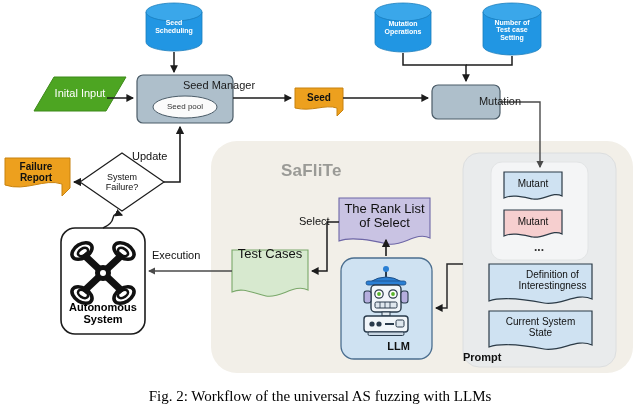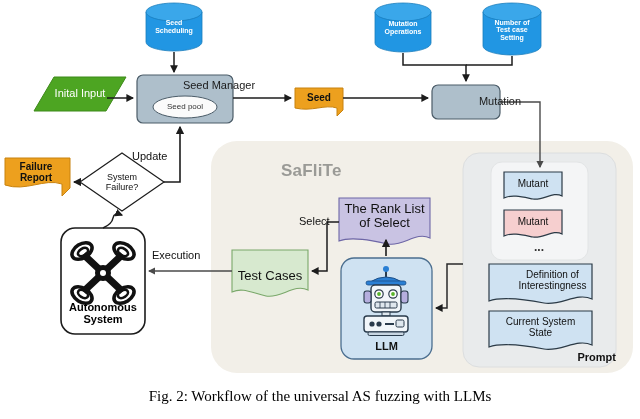--- a/index.html
+++ b/index.html
@@ -312,49 +312,49 @@
   </div>
 
   <div class="node-label banner-label" style="left:6px; top:159px; width:60px; height:26px; line-height:1.12;">
     <span><span>Failure</span><br><span>Report</span></span>
   </div>
 
   <div class="as-label" style="left:61px; top:301px; width:84px;">
     <span>Autonomous</span><br><span>System</span>
   </div>
 
-  <div class="node-label doc-label" style="left:232px; top:266px; width:76px; height:20px;">
+  <div class="node-label doc-label" style="left:232px; top:244px; width:76px; height:20px;">
     <span>Test Cases</span>
   </div>
 
   <div class="node-label doc-label" style="left:339px; top:202px; width:91px; height:28px;">
     <span><span>The Rank List</span><br><span>of Select</span></span>
   </div>
 
-  <div class="llm-label" style="left:341px; top:340px; width:91px; text-align:center;">
+  <div class="llm-label" style="left:341px; top:340px; width:91px; text-align:center;padding-left:12px;">
     <span>LLM</span>
   </div>
 
   <div class="node-label small-doc-label" style="left:504px; top:175px; width:58px; height:18px;">
     <span>Mutant</span>
   </div>
   <div class="node-label small-doc-label" style="left:504px; top:213px; width:58px; height:18px;">
     <span>Mutant</span>
   </div>
   <div class="ellipsis-label" style="left:534px; top:240px;">
     <span>...</span>
   </div>
   <div class="node-label small-doc-label" style="left:489px; top:267px; width:103px; height:28px;margin-left:12px;">
     <span><span>Definition of</span><br><span>Interestingness</span></span>
   </div>
   <div class="node-label small-doc-label" style="left:489px; top:314px; width:103px; height:28px;">
     <span><span>Current System</span><br><span>State</span></span>
   </div>
 
-  <div class="prompt-label" style="left:463px; top:351px; width:153px; text-align:right;">
+  <div class="prompt-label" style="left:463px; top:351px; width:153px; text-align:left;">
     <span>Prompt</span>
   </div>
 
   <div class="panel-title" style="left:281px; top:161px;">
     <span>SaFliTe</span>
   </div>
 
   <div class="edge-label" style="left:132px; top:150px;">
     <span>Update</span>
   </div>

